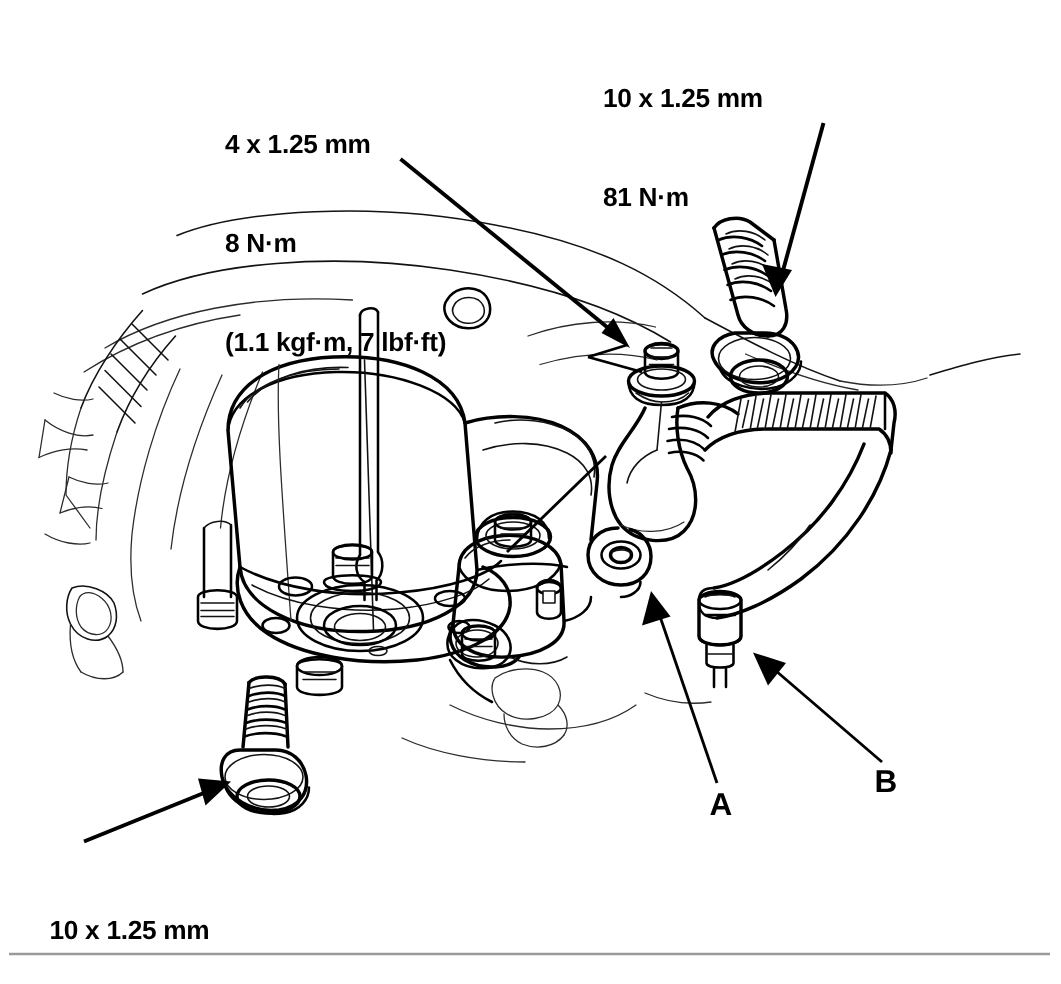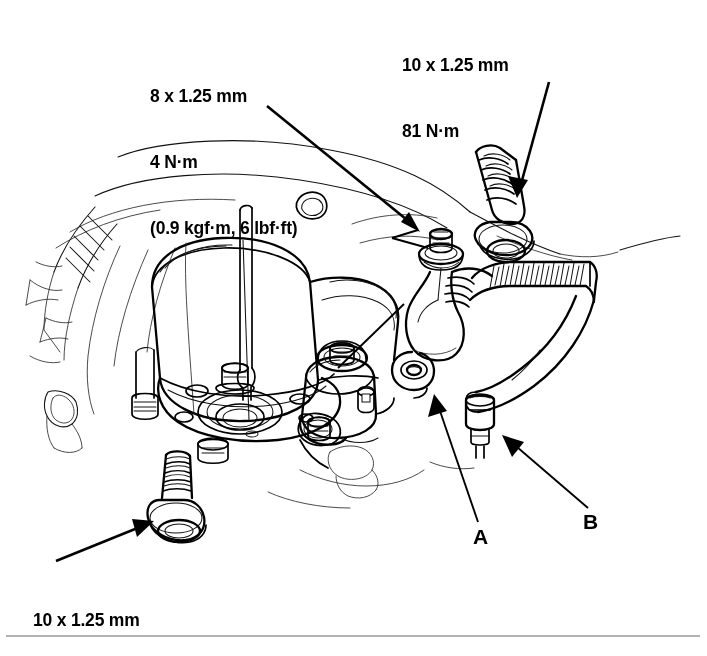--- a/index.html
+++ b/index.html
@@ -397,23 +397,23 @@
     <line class="rule" x1="6" y1="636" x2="700" y2="636"></line>
 
   </svg>
 
   <div class="ann ann-spec" id="label-topright">
     <div>10 x 1.25 mm</div>
     <div>81 N·m</div>
   </div>
 
   <div class="ann ann-spec" id="label-topleft">
-    <div>8 x 1.25 mm</div>
-    <div>4 N·m</div>
-    <div>(0.9 kgf·m, 6 lbf·ft)</div>
+    <div>4 x 1.25 mm</div>
+    <div>8 N·m</div>
+    <div>(1.1 kgf·m, 7 lbf·ft)</div>
   </div>
 
   <div class="ann ann-spec" id="label-bottom">
     <div>10 x 1.25 mm</div>
     
   </div>
 
   <div class="callout" id="callout-a">A</div>
   <div class="callout" id="callout-b">B</div>
 

